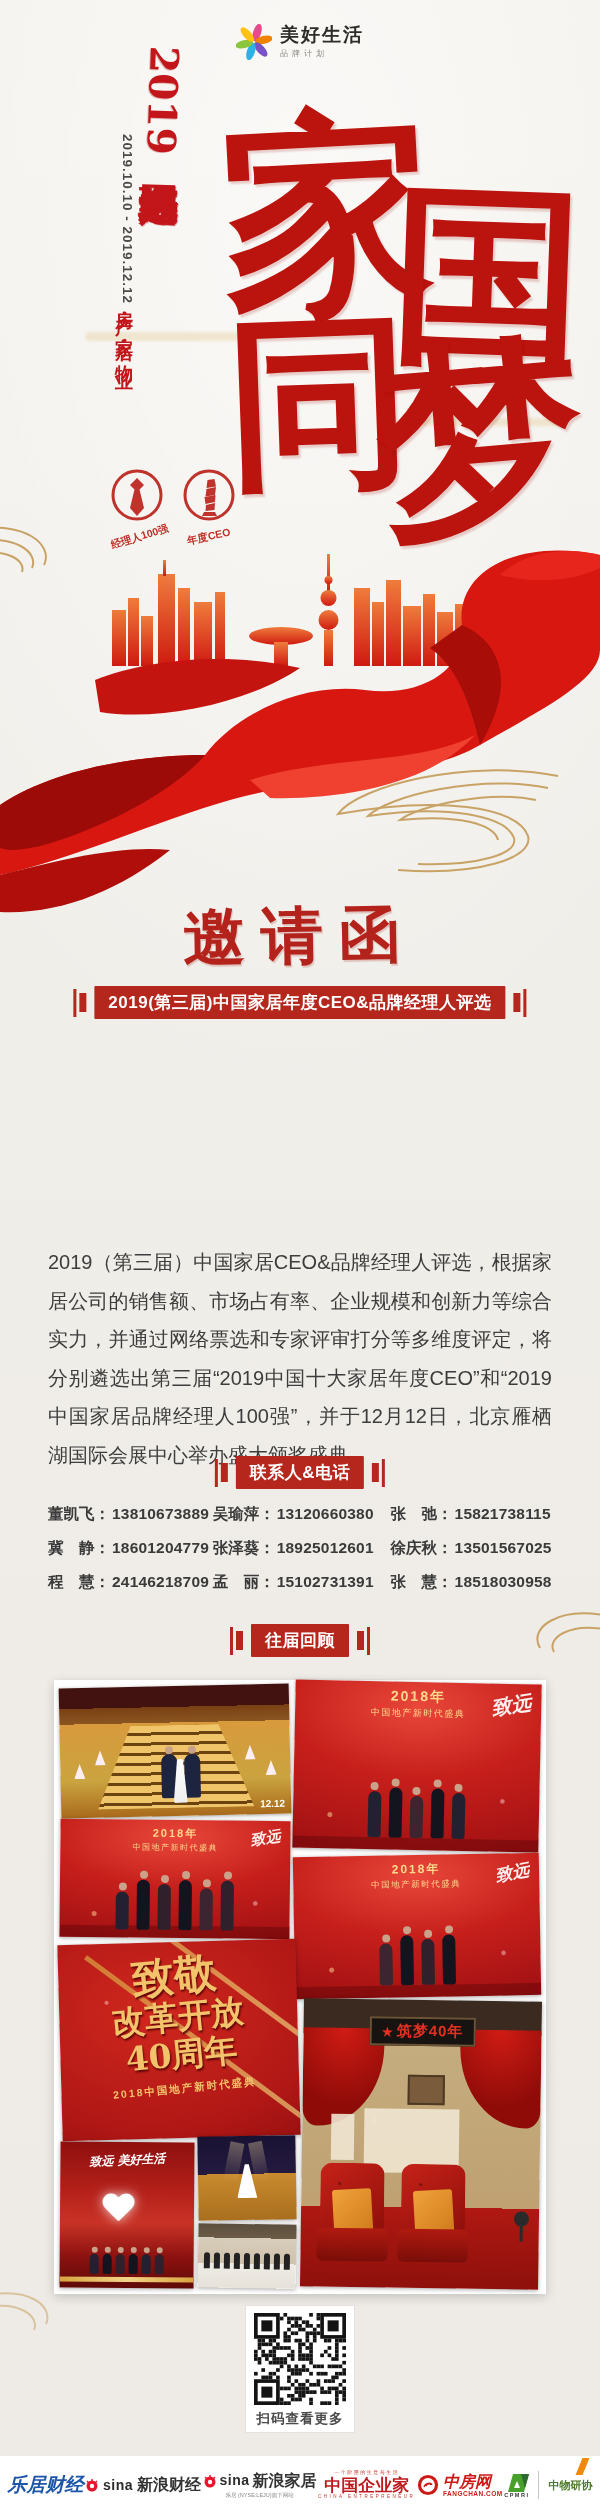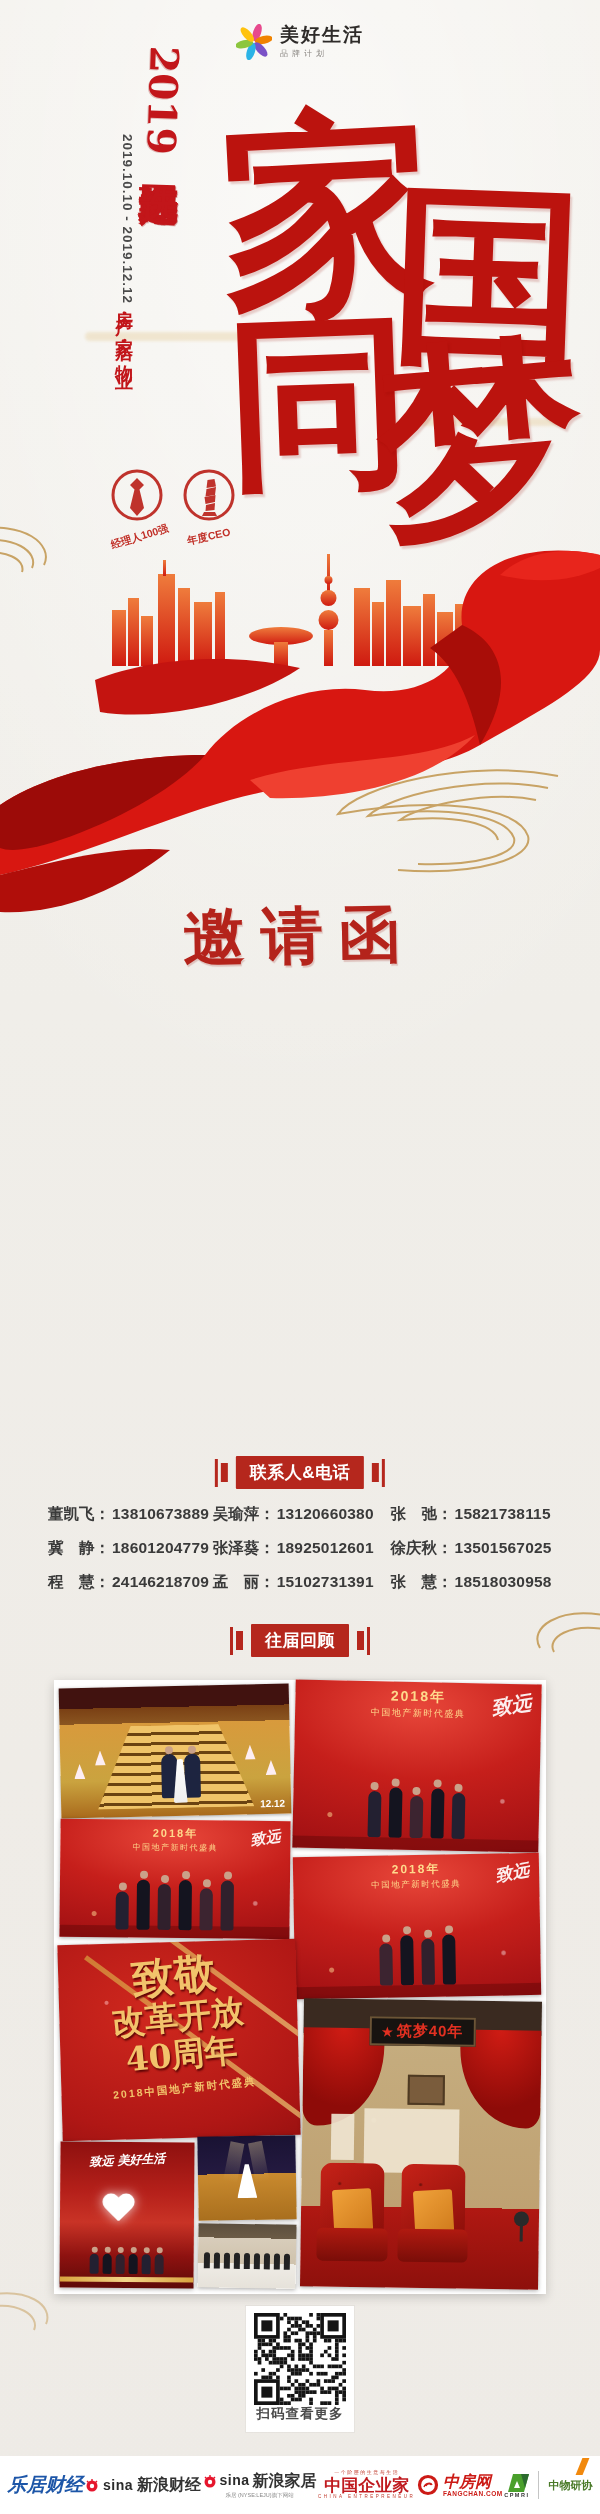--- a/index.html
+++ b/index.html
@@ -136,21 +136,21 @@
     linear-gradient(145deg,#c62218,#8e0f0a);border-radius:12px 12px 4px 4px;}
   .chair .seat{position:absolute;bottom:0;width:110%;left:-5%;height:34%;background:linear-gradient(#b01a10,#7a0d08);border-radius:6px;}
   .chair .cush{position:absolute;top:26%;left:20%;width:60%;height:44%;background:linear-gradient(140deg,#f0a23a,#d07b1c);transform:rotate(-4deg);border-radius:3px;}
   .chair.cl{left:8%;} .chair.cr{left:42%;}
   .fan{position:absolute;right:4%;bottom:22%;width:15px;height:15px;border-radius:50%;background:#2a2a2a;z-index:2;}
   .fan::after{content:"";position:absolute;left:6px;top:14px;width:3px;height:16px;background:#2a2a2a;}
   
   .qrbox{left:246px;top:2306px;width:108px;height:126px;background:#fff;display:flex;
     flex-direction:column;align-items:center;justify-content:flex-start;box-shadow:0 0 0 1px rgba(0,0,0,.03);}
   .qrbox svg{margin-top:7px;}
-  .qrcap{font-size:13.5px;color:#4a4a4a;font-weight:600;letter-spacing:1px;}
+  .qrcap{font-size:13.5px;color:#4a4a4a;margin-top:5px;font-weight:600;letter-spacing:1px;}
   footer.bar{position:absolute;left:0;top:2456px;width:600px;height:58px;background:#fff;
     display:flex;align-items:center;justify-content:space-evenly;padding:0 6px;box-sizing:border-box;}
   .logo{display:flex;align-items:center;gap:4px;}
   .leju-txt{font-size:19px;font-weight:900;font-style:italic;color:#1d56a8;letter-spacing:0;position:relative;}
   .leju-bolt{position:absolute;right:14px;top:2px;width:7px;height:17px;background:#f08300;transform:skewX(-22deg);opacity:.95;}
   .sina-word{font-size:14px;font-weight:900;color:#2b2b2b;letter-spacing:.5px;}
   .sina-cn{font-size:16px;font-weight:800;color:#333;}
   .stack{display:flex;flex-direction:column;align-items:center;line-height:1.1;}
   .ce-top{font-size:5px;color:#c0392b;letter-spacing:1.5px;white-space:nowrap;}
   .ce-main{font-family:"DejaVu Serif",serif;font-size:17px;font-weight:900;color:#c01a1f;white-space:nowrap;}
@@ -281,21 +281,33 @@
   </svg>
   <svg class="abs" style="left:-8px;top:2284px;opacity:.55;" width="70" height="56" viewBox="0 0 70 56">
     <g fill="none" stroke="#c8a365" stroke-width="2">
       <path d="M-8 12 C36 2 62 22 54 40"></path>
         <path d="M-8 24 C26 16 48 32 42 46"></path>
     </g>
   </svg>
 
   <div class="abs inv-title">邀请函</div>
 
-
+  <div class="abs banner" style="top:986px;">
+    <span class="orn">
+        <i class="t"></i>
+        <i class="k"></i>
+      </span>
+    <span class="box">2019(第三届)中国家居年度CEO&amp;品牌经理人评选</span>
+    <span class="orn">
+        <i class="k"></i>
+        <i class="t"></i>
+      </span>
+  </div>
+
+  <p class="abs para" style="top:1243px;">2019（第三届）中国家居CEO&amp;品牌经理人评选，根据家居公司的销售额、市场占有率、企业规模和创新力等综合实力，并通过网络票选和专家评审打分等多维度评定，将分别遴选出第三届“2019中国十大家居年度CEO”和“2019中国家居品牌经理人100强”，并于12月12日，北京雁栖湖国际会展中心举办盛大颁奖盛典。</p>
 
   <div class="abs banner" style="top:1456px;">
     <span class="orn">
         <i class="t"></i>
         <i class="k"></i>
       </span>
     <span class="box">联系人&amp;电话</span>
     <span class="orn">
         <i class="k"></i>
         <i class="t"></i>

